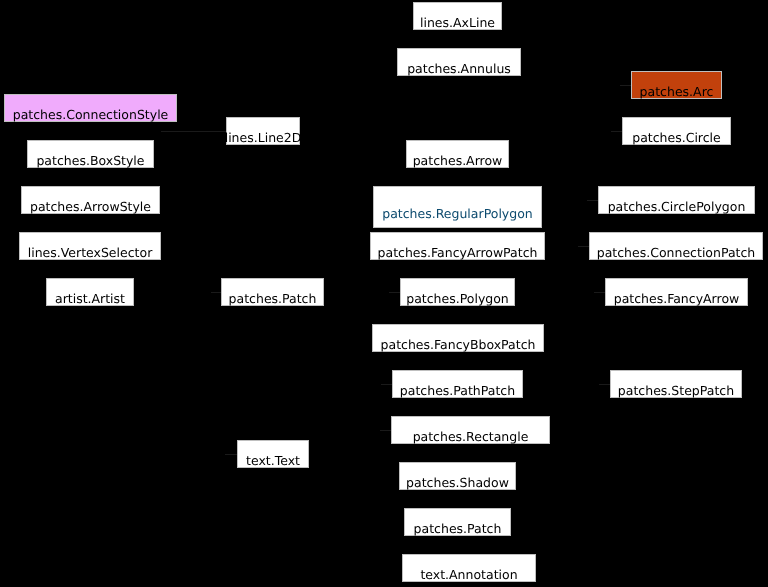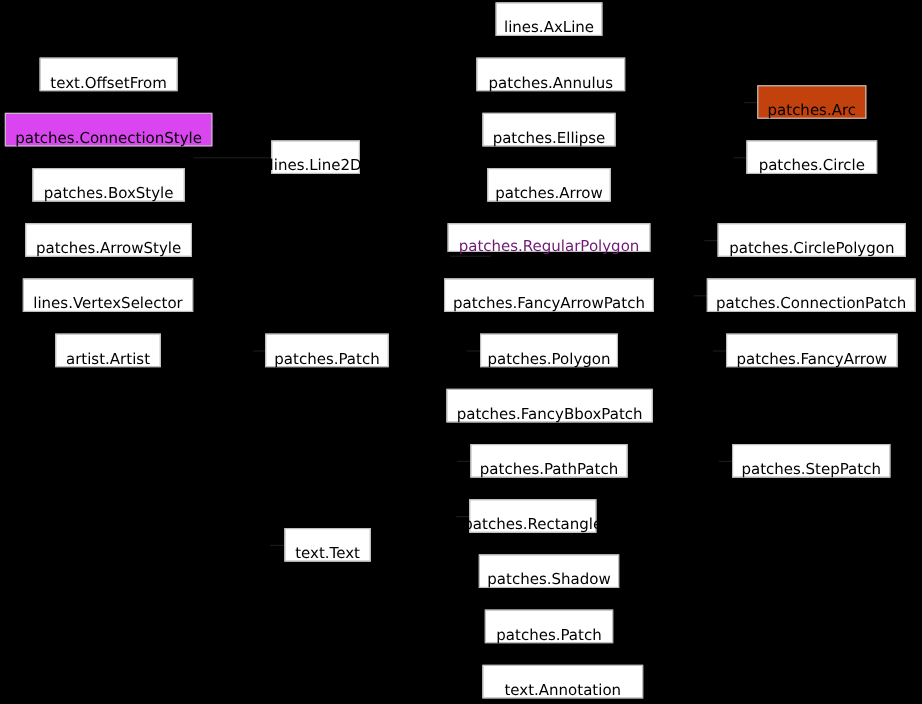--- a/index.html
+++ b/index.html
@@ -52,24 +52,21 @@
     <div class="edge" style="left: 389px; top: 292px; width: 12px; height: 1px; background: rgb(26, 26, 26);"></div>
     <div class="edge" style="left: 374px; top: 351px; width: 34px; height: 1px; background: rgb(26, 26, 26);"></div>
     <div class="edge" style="left: 381px; top: 384px; width: 12px; height: 1px; background: rgb(26, 26, 26);"></div>
     <div class="edge" style="left: 380px; top: 430px; width: 12px; height: 1px; background: rgb(26, 26, 26);"></div>
     <div class="edge" style="left: 620px; top: 85px; width: 12px; height: 1px; background: rgb(26, 26, 26);"></div>
     <div class="edge" style="left: 611px; top: 131px; width: 12px; height: 1px; background: rgb(26, 26, 26);"></div>
     <div class="edge" style="left: 587px; top: 200px; width: 12px; height: 1px; background: rgb(26, 26, 26);"></div>
     <div class="edge" style="left: 578px; top: 246px; width: 12px; height: 1px; background: rgb(26, 26, 26);"></div>
     <div class="edge" style="left: 594px; top: 292px; width: 12px; height: 1px; background: rgb(26, 26, 26);"></div>
     <div class="edge" style="left: 599px; top: 384px; width: 12px; height: 1px; background: rgb(26, 26, 26);"></div>
-    <div class="node" style="left: 33px; top: 48px; width: 115px; height: 28px; background: rgb(255, 255, 255); border-color: rgb(191, 191, 191); color: rgb(0, 0, 0);">
-      <span class="node-label">text.OffsetFrom</span>
-    </div>
-    <div class="node" style="left: 4px; top: 94px; width: 173px; height: 28px; background: #d946ef; border-color: rgb(191, 191, 191); color: rgb(0, 0, 0);">
+    <div class="node" style="left: 4px; top: 94px; width: 173px; height: 28px; background: #f0abfc; border-color: rgb(191, 191, 191); color: rgb(0, 0, 0);">
       <span class="node-label">patches.ConnectionStyle</span>
     </div>
     <div class="node" style="left: 27px; top: 140px; width: 127px; height: 28px; background: rgb(255, 255, 255); border-color: rgb(191, 191, 191); color: rgb(0, 0, 0);">
       <span class="node-label">patches.BoxStyle</span>
     </div>
     <div class="node" style="left: 21px; top: 186px; width: 139px; height: 28px; background: rgb(255, 255, 255); border-color: rgb(191, 191, 191); color: rgb(0, 0, 0);">
       <span class="node-label">patches.ArrowStyle</span>
     </div>
     <div class="node" style="left: 19px; top: 232px; width: 142px; height: 28px; background: rgb(255, 255, 255); border-color: rgb(191, 191, 191); color: rgb(0, 0, 0);">
       <span class="node-label">lines.VertexSelector</span>
@@ -85,42 +82,39 @@
     </div>
     <div class="node" style="left: 237px; top: 440px; width: 72px; height: 28px; background: rgb(255, 255, 255); border-color: rgb(191, 191, 191); color: rgb(0, 0, 0);">
       <span class="node-label">text.Text</span>
     </div>
     <div class="node" style="left: 413px; top: 2px; width: 89px; height: 28px; background: rgb(255, 255, 255); border-color: rgb(191, 191, 191); color: rgb(0, 0, 0);">
       <span class="node-label">lines.AxLine</span>
     </div>
     <div class="node" style="left: 397px; top: 48px; width: 124px; height: 28px; background: rgb(255, 255, 255); border-color: rgb(191, 191, 191); color: rgb(0, 0, 0);">
       <span class="node-label">patches.Annulus</span>
     </div>
-    <div class="node" style="left: 402px; top: 94px; width: 111px; height: 28px; background: rgb(255, 255, 255); border-color: rgb(191, 191, 191); color: rgb(0, 0, 0);">
-      <span class="node-label">patches.Ellipse</span>
-    </div>
     <div class="node" style="left: 406px; top: 140px; width: 103px; height: 28px; background: rgb(255, 255, 255); border-color: rgb(191, 191, 191); color: rgb(0, 0, 0);">
       <span class="node-label">patches.Arrow</span>
     </div>
-    <div class="node" style="left: 373px; top: 186px; width: 169px; height: 24px; background: rgb(255, 255, 255); border-color: rgb(191, 191, 191); color: #701a75; align-items: center;">
+    <div class="node" style="left: 373px; top: 186px; width: 169px; height: 42px; background: rgb(255, 255, 255); border-color: rgb(191, 191, 191); color: #0c4a6e; align-items: center;">
       <span class="node-label">patches.RegularPolygon</span>
     </div>
     <div class="node" style="left: 370px; top: 232px; width: 175px; height: 28px; background: rgb(255, 255, 255); border-color: rgb(191, 191, 191); color: rgb(0, 0, 0);">
       <span class="node-label">patches.FancyArrowPatch</span>
     </div>
     <div class="node" style="left: 400px; top: 278px; width: 115px; height: 28px; background: rgb(255, 255, 255); border-color: rgb(191, 191, 191); color: rgb(0, 0, 0);">
       <span class="node-label">patches.Polygon</span>
     </div>
     <div class="node" style="left: 372px; top: 324px; width: 172px; height: 28px; background: rgb(255, 255, 255); border-color: rgb(191, 191, 191); color: rgb(0, 0, 0);">
       <span class="node-label">patches.FancyBboxPatch</span>
     </div>
     <div class="node" style="left: 392px; top: 370px; width: 131px; height: 28px; background: rgb(255, 255, 255); border-color: rgb(191, 191, 191); color: rgb(0, 0, 0);">
       <span class="node-label">patches.PathPatch</span>
     </div>
-    <div class="node" style="left: 391px; top: 416px; width: 106px; height: 28px; background: rgb(255, 255, 255); border-color: rgb(191, 191, 191); color: rgb(0, 0, 0); align-items: center;">
+    <div class="node" style="left: 391px; top: 416px; width: 159px; height: 28px; background: rgb(255, 255, 255); border-color: rgb(191, 191, 191); color: rgb(0, 0, 0); align-items: center;">
       <span class="node-label">patches.Rectangle</span>
     </div>
     <div class="node" style="left: 399px; top: 462px; width: 117px; height: 28px; background: rgb(255, 255, 255); border-color: rgb(191, 191, 191); color: rgb(0, 0, 0);">
       <span class="node-label">patches.Shadow</span>
     </div>
     <div class="node" style="left: 404px; top: 508px; width: 107px; height: 28px; background: rgb(255, 255, 255); border-color: rgb(191, 191, 191); color: rgb(0, 0, 0);">
       <span class="node-label">patches.Patch</span>
     </div>
     <div class="node" style="left: 402px; top: 554px; width: 134px; height: 28px; background: rgb(255, 255, 255); border-color: rgb(191, 191, 191); color: rgb(0, 0, 0);">
       <span class="node-label">text.Annotation</span>

